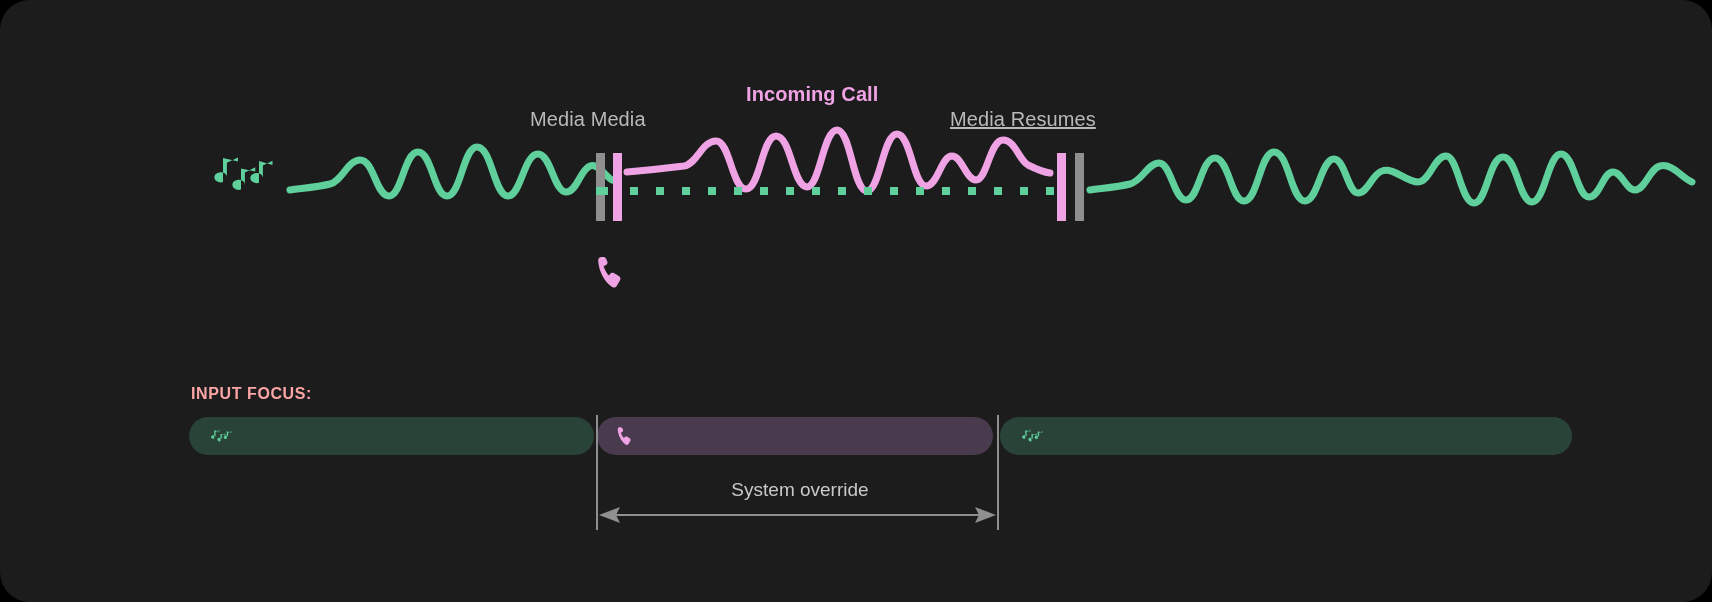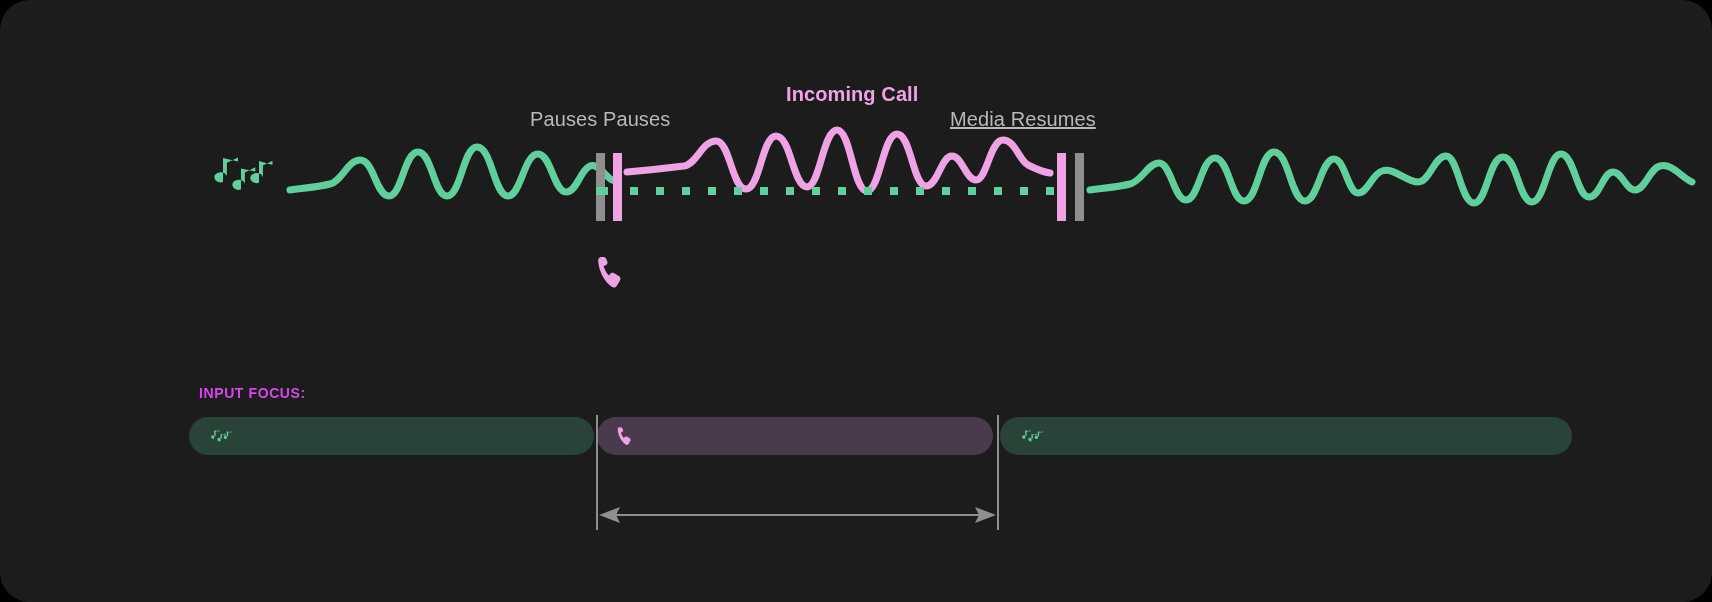--- a/index.html
+++ b/index.html
@@ -52,32 +52,31 @@
     top: 108px;
     color: #b9b9b9;
     text-decoration: underline;
   }
   #label-incoming {
     left: 746px;
     top: 83px;
     color: #efa3e4;
     font-weight: bold;
     font-size: 20px;
-    margin-left: 40px;
   }
 
   
   #focus-title {
     position: absolute;
-    left: 199px;
+    left: 191px;
     top: 385px;
-    font-size: 14px;
+    font-size: 16px;
     font-weight: bold;
     letter-spacing: .6px;
-    color: #d946ef;
+    color: #fca5a5;
   }
 
   .pill {
     position: absolute;
     top: 417px;
     height: 38px;
     border-radius: 19px;
     display: flex;
     align-items: center;
   }
@@ -174,21 +173,21 @@
 
       <g fill="#efa3e4" transform="translate(597,255) scale(1.32)">
         <path d="M3.4 1.6 C1.9 1.6 0.8 2.8 0.9 4.3 C1.5 12.6 5.4 19.8 11.2 24.1
                  C12.4 25 14.1 24.7 14.9 23.4 L17.4 19.3 C18.1 18.1 17.7 16.6 16.5 15.9
                  L13.0 13.8 C11.9 13.2 10.5 13.5 9.8 14.5 L9.0 15.6
                  C7.1 13.6 5.7 11.1 5.0 8.4 L6.3 8.0 C7.5 7.6 8.2 6.4 7.9 5.2
                  L6.9 2.9 C6.5 2.1 5.7 1.6 4.8 1.6 Z"></path>
       </g>
     </svg>
 
-    <div class="tl-label" id="label-pauses">Pauses Pauses</div>
+    <div class="tl-label" id="label-pauses">Media Media</div>
 
     <div class="tl-label" id="label-incoming">Incoming Call</div>
 
     <div class="tl-label" id="label-resumes">Media Resumes</div>
   </div>
 
   <div id="focus-title">INPUT FOCUS:</div>
 
   <div class="pill" id="pill-media-1">
     <span class="pill-icon">
@@ -228,14 +227,17 @@
 
   <svg id="annot" viewBox="0 0 1712 602" xmlns="http://www.w3.org/2000/svg">
     <line x1="597" y1="415" x2="597" y2="530" stroke="#8f8f8f" stroke-width="2"></line>
     <line x1="998" y1="415" x2="998" y2="530" stroke="#8f8f8f" stroke-width="2"></line>
 
     <line x1="603" y1="515" x2="992" y2="515" stroke="#8f8f8f" stroke-width="2"></line>
     <polygon points="599,515 620,507 616,515 620,523" fill="#8f8f8f"></polygon>
     <polygon points="996,515 975,507 979,515 975,523" fill="#8f8f8f"></polygon>
   </svg>
 
+  <div id="override-label">
+    <span>System override</span>
+  </div>
 
 </div>
 
 </body></html>

